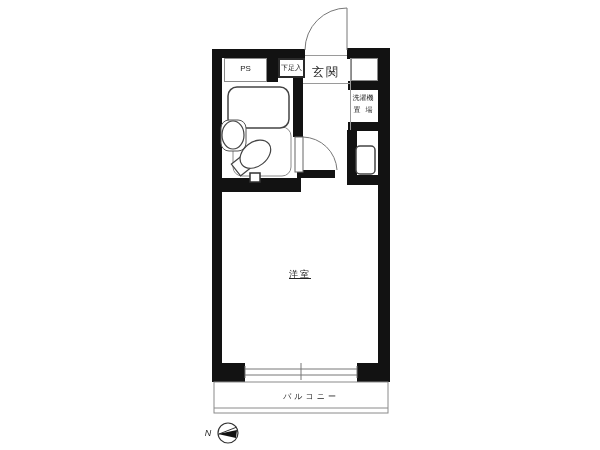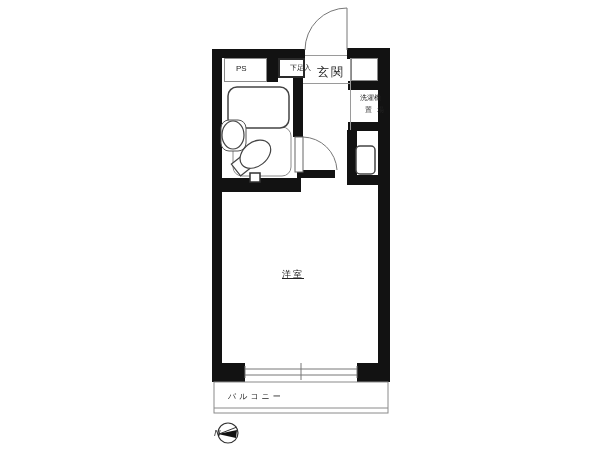--- a/index.html
+++ b/index.html
@@ -3,21 +3,21 @@
 <meta charset="utf-8">
 <style>
   html,body{margin:0;padding:0;background:#fff;}
   #plan{position:relative;width:600px;height:450px;background:#ffffff;overflow:hidden;
         font-family:"Liberation Sans","DejaVu Sans",sans-serif;color:#222;}
   .wall{position:absolute;background:#121212;}
   .thinbox{position:absolute;background:#fff;border:1px solid #8a8a8a;box-sizing:border-box;}
   .thickbox{position:absolute;background:#fff;border:2px solid #2a2a2a;box-sizing:border-box;}
   .hline{position:absolute;height:1px;background:#9a9a9a;}
   .vline{position:absolute;width:1px;background:#9a9a9a;}
-  .label{position:absolute;color:#222;line-height:1.35;padding-left:12px;}
+  .label{position:absolute;color:#222;text-align:center;line-height:1.35;}
   svg{position:absolute;left:0;top:0;}
 </style>
 </head>
 <body>
 
 <div id="plan">
 
   <div class="wall" style="left:212px;top:49px;width:93px;height:9px;"></div>
   <div class="wall" style="left:347px;top:48px;width:43px;height:11px;"></div>
   <div class="wall" style="left:212px;top:49px;width:10px;height:333px;"></div>

